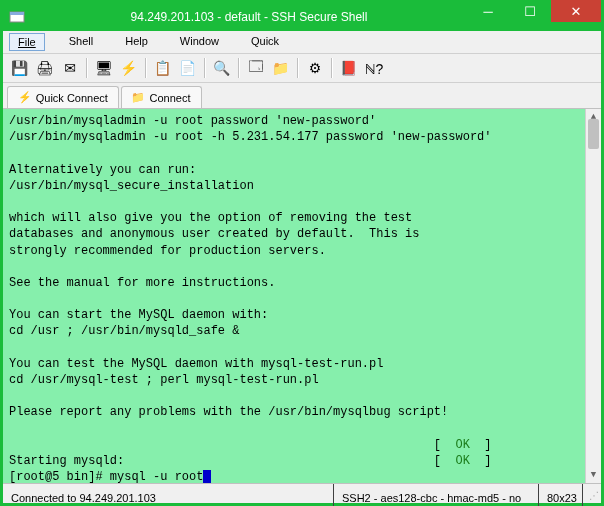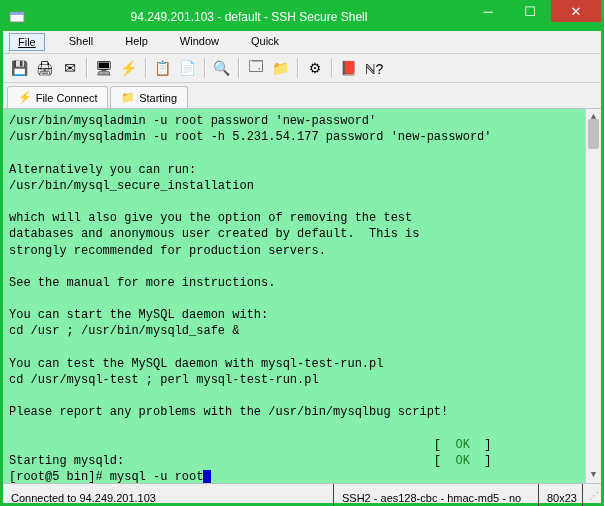--- a/index.html
+++ b/index.html
@@ -78,25 +78,25 @@
     <div class="tool-sep"></div>
     <div class="tool-btn">⚙</div>
     <div class="tool-sep"></div>
     <div class="tool-btn">📕</div>
     <div class="tool-btn">ℕ?</div>
   </div>
 
   <div class="tabbar">
     <div class="tab">
       <span>⚡</span>
-      <span>File Connect</span>
+      <span>Quick Connect</span>
     </div>
     <div class="tab">
       <span>📁</span>
-      <span>Starting</span>
+      <span>Connect</span>
     </div>
   </div>
 
   <div class="terminal"><span>/usr/bin/mysqladmin -u root password 'new-password'</span>
 <span>/usr/bin/mysqladmin -u root -h 5.231.54.177 password 'new-password'</span>
 <span></span>
 <span>Alternatively you can run:</span>
 <span>/usr/bin/mysql_secure_installation</span>
 <span></span>
 <span>which will also give you the option of removing the test</span>

